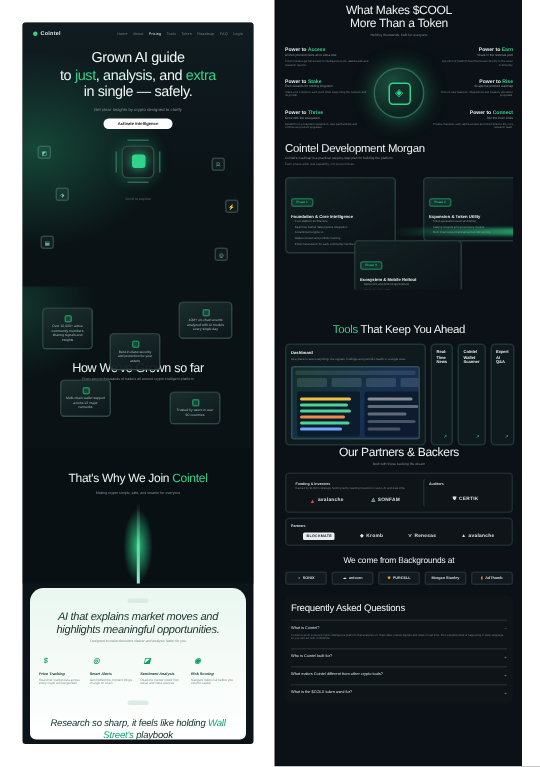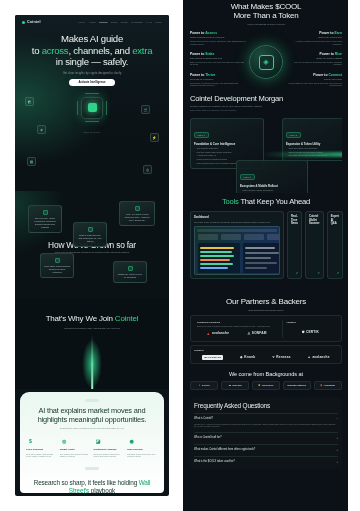--- a/index.html
+++ b/index.html
@@ -69,21 +69,21 @@
   .built-sub { margin-top:4px; text-align:center; font-size:2.4px; line-height:3.4px; color:#7f9196; }
   .beam { position:absolute; left:50%; bottom:-10px; transform:translateX(-50%);
     width:28px; height:70px; background:radial-gradient(closest-side, rgba(47,212,138,.85), rgba(47,212,138,0) 70%); }
   .beam2 { position:absolute; left:50%; bottom:-2px; transform:translateX(-50%);
     width:1.6px; height:56px; background:linear-gradient(180deg, rgba(47,212,138,0), #9dffd4); }
 
   
   .light { position:absolute; left:5px; right:5px; top:377px; bottom:3px;
     border-radius:9px 9px 4px 4px;
     background:linear-gradient(180deg,#e9f7f0 0%, #f3faf6 38%, #ffffff 100%);
-    overflow:hidden; padding:7px 6px 0 6px; }
+    overflow:hidden; padding:7px 6px 0 6px;font-style:italic; }
   .pill { margin:0 auto; width:14px; height:3px; border-radius:2px; background:#d8ece2; }
   .light-h { margin-top:4px; text-align:center; font-size:7.4px; line-height:9px; color:#13322a; letter-spacing:-.2px; }
   .light-sub { margin-top:3px; text-align:center; font-size:2.3px; color:#789189; }
   .feat-row { display:flex; gap:3px; margin-top:7px; }
   .feat { flex:1; }
   .feat .fic { width:9px; height:9px; border-radius:50%; display:flex; align-items:center;
     justify-content:center; font-size:5px; color:#0f9f68; font-weight:700; }
   .feat .ft { margin-top:3px; font-size:2.5px; font-weight:700; color:#0f3a2c; }
   .feat .fd { margin-top:1.5px; font-size:2.1px; line-height:2.9px; color:#7d928c; }
   .light-h2 { margin-top:9px; text-align:center; font-size:6.4px; line-height:8px; color:#13322a; letter-spacing:-.15px; }
@@ -129,21 +129,21 @@
   .rbadge { display:inline-block; font-size:2.1px; color:#2fd48a; padding:1px 2.5px;
     border-radius:2px; background:rgba(47,212,138,.13); border:.4px solid rgba(47,212,138,.35); }
   .rtitle { font-size:2.8px; color:#e2eae7; font-weight:700; margin-top:2px; }
   .rli { font-size:1.9px; line-height:2.7px; color:#7d8f93; margin-top:1px; padding-left:2.5px; }
   .ray { position:absolute; right:-10px; top:64px; width:90px; height:5px;
     background:linear-gradient(90deg, rgba(47,212,138,0), rgba(47,212,138,.75));
     filter:blur(1.2px); }
 
   
   .tools { padding-top:4px; height:100px; }
-  .tools-h { text-align:center; font-size:7.6px; color:#eaf1ee; letter-spacing:-.2px; }
+  .tools-h { text-align:center; font-size:7.6px; color:#eaf1ee; letter-spacing:-.2px;margin-top:18px; }
   .tools-h .g { color:#2fd48a; }
   .tools-row { display:flex; gap:3px; margin-top:5px; }
   .dashcard { flex:0 0 94px; border-radius:3px; padding:3px;
     background:#0e1a1e; border:.5px solid rgba(70,120,104,.3); }
   .dashcard .dt { font-size:2.8px; color:#e2eae7; font-weight:700; }
   .dashcard .dd { font-size:2px; line-height:2.8px; color:#7d8f93; margin-top:1.5px; }
   .shot { margin-top:3px; height:49px; border-radius:2px; overflow:hidden;
     background:linear-gradient(135deg,#123028 0%,#16304f 55%,#1b2b55 100%);
     border:.5px solid rgba(90,140,120,.35); position:relative; }
   .shot .bar { position:absolute; left:2px; right:2px; top:1.5px; height:3px; border-radius:1px; background:rgba(255,255,255,.1); }
@@ -205,23 +205,23 @@
             <span class="active">Pricing</span>
             <span>Tools</span>
             <span>Token</span>
             <span>Roadmap</span>
             <span>FAQ</span>
             <span>Login</span>
           </div>
         </div>
 
         <div class="hero-h1">
-          <div>Makes AI guide</div>
+          <div>Grown AI guide</div>
           <div>
-            <span>to </span><span class="g">across</span><span>, </span><span class="t">channels</span><span>, and </span><span class="g">extra</span>
+            <span>to </span><span class="g">just</span><span>, </span><span class="t">analysis</span><span>, and </span><span class="g">extra</span>
           </div>
           <div>in single — safely.</div>
         </div>
         <div class="hero-sub">Get clear insights by crypto designed to clarify</div>
         <div class="hero-btn">Activate Intelligence</div>
 
         <div class="chip-wrap">
           <div class="chip">
             <div class="core"></div>
           </div>

